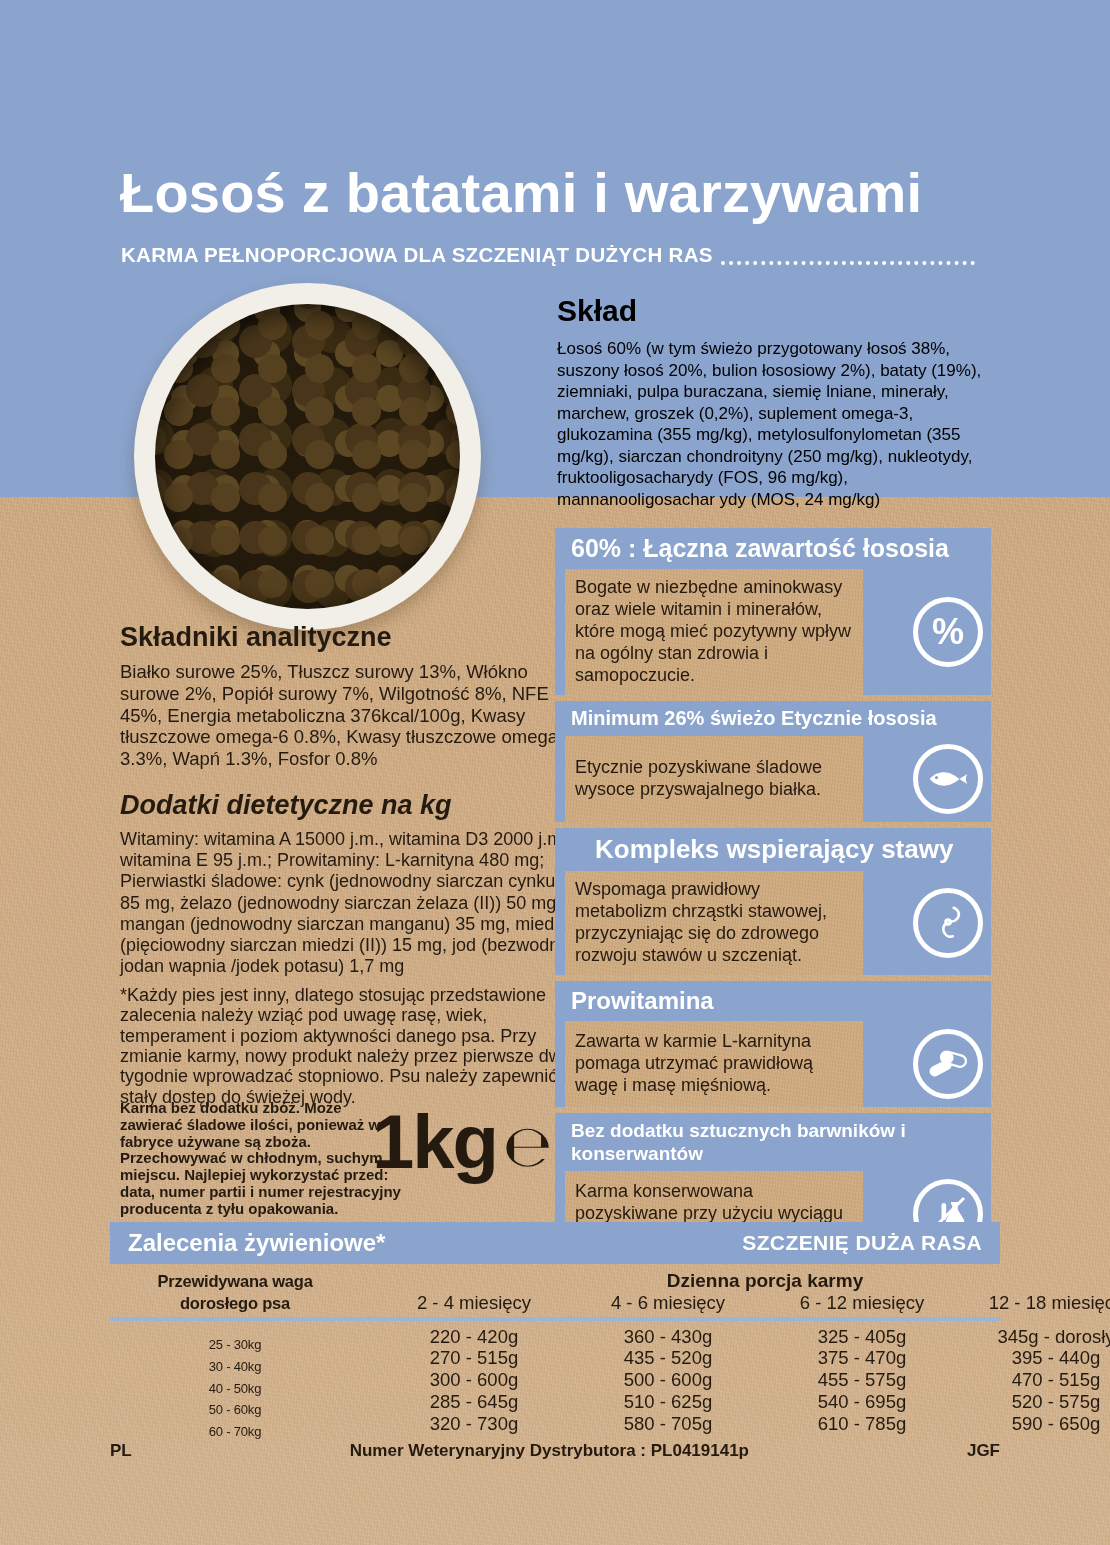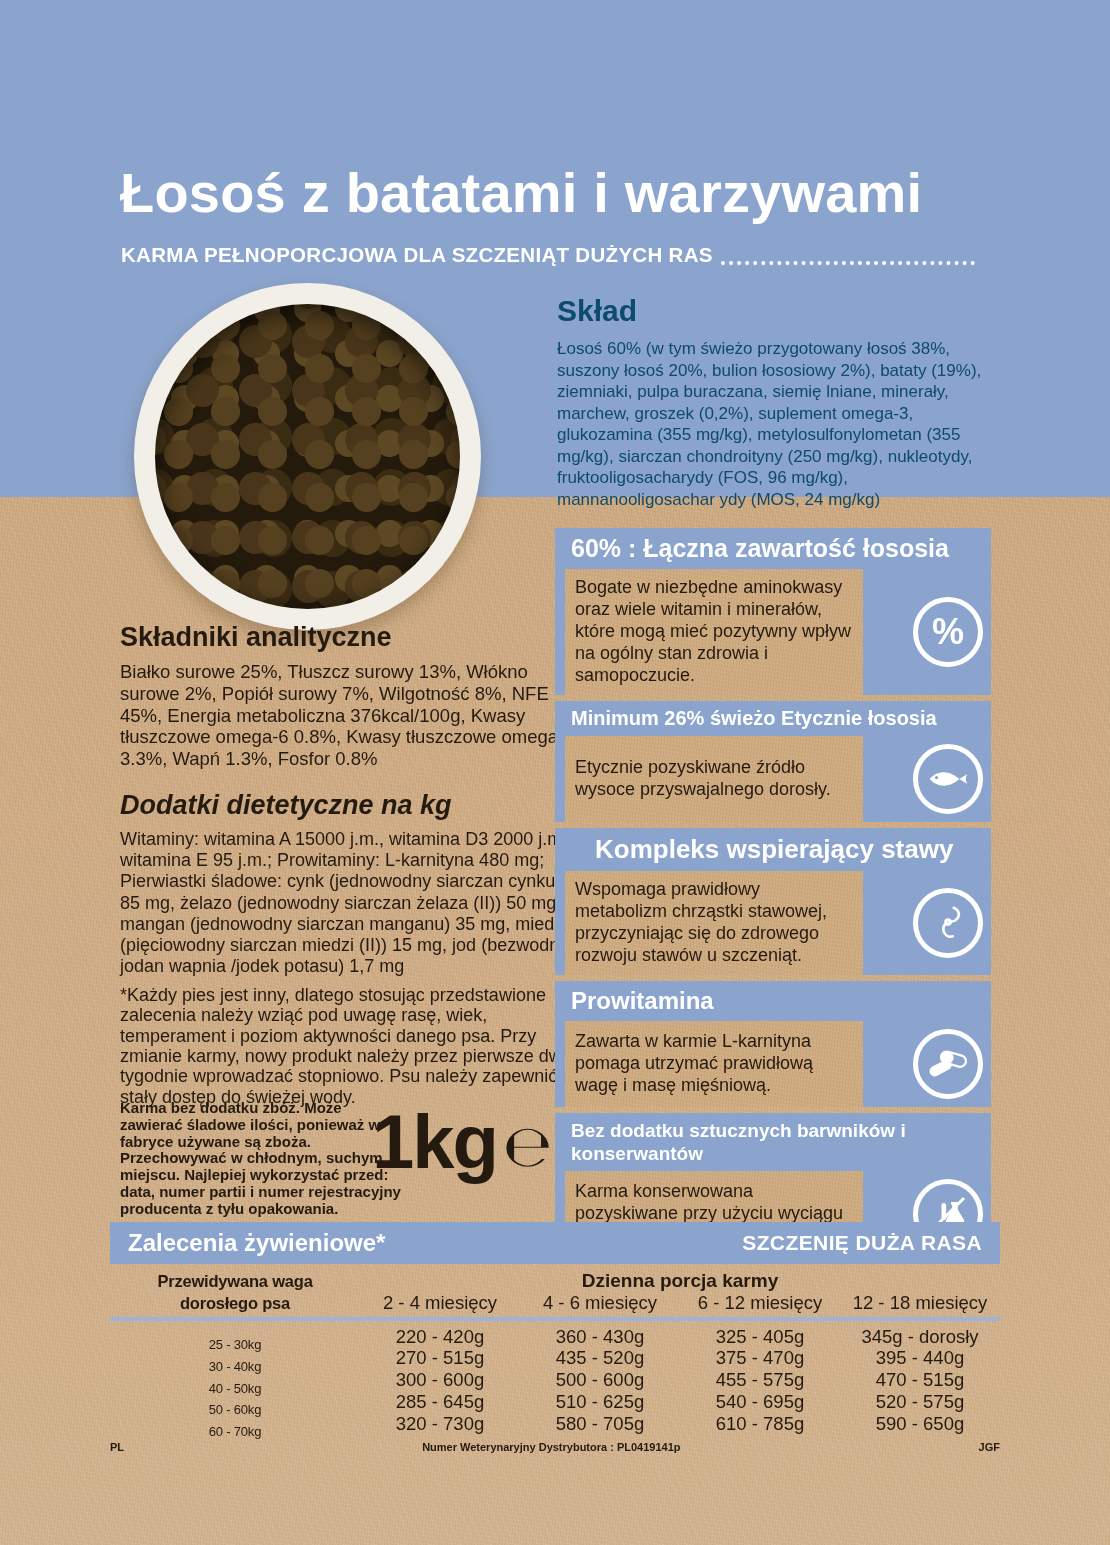--- a/index.html
+++ b/index.html
@@ -18,21 +18,21 @@
     background-image:
       repeating-linear-gradient(8deg, rgba(255,244,222,.07) 0 1px, rgba(0,0,0,0) 1px 4px),
       repeating-linear-gradient(96deg, rgba(122,86,47,.09) 0 1px, rgba(0,0,0,0) 1px 3px);
   }
   
   .band{position:absolute;left:0;top:0;width:1110px;height:497px;background:#8ba4cd;}
   .title{position:absolute;left:120px;top:160px;font-size:56px;font-weight:bold;color:#fff;letter-spacing:.2px;white-space:nowrap;}
   .subtitle-row{position:absolute;left:121px;top:243px;width:854px;display:flex;align-items:flex-end;color:#fff;}
   .subtitle{font-size:20.5px;font-weight:bold;letter-spacing:.3px;white-space:nowrap;}
   .dotted{flex:1;border-bottom:4px dotted #fff;margin-left:8px;margin-bottom:2px;}
-  .sklad{position:absolute;left:557px;top:294px;width:428px;color:#0c4a6e;}
+  .sklad{position:absolute;left:557px;top:294px;width:428px;color:#000000;}
   .sklad h2{margin:0 0 10px;font-size:30px;font-weight:bold;}
   .sklad p{margin:0;font-size:17px;line-height:1.27;}
   
   .bowl{position:absolute;left:134px;top:283px;width:347px;height:347px;border-radius:50%;
         background:#f2efe8;box-shadow:0 8px 16px rgba(60,40,10,.25);}
   .bowl-inner{position:absolute;left:21px;top:21px;right:21px;bottom:21px;border-radius:50%;
         background-color:#241a0c;
         background-image:
           radial-gradient(circle, #55401f 0 14px, rgba(85,64,31,0) 15px),
           radial-gradient(circle, #49361a 0 16px, rgba(73,54,26,0) 17px),
@@ -68,32 +68,32 @@
   .benefit .iconbox{width:86px;min-height:86px;display:flex;align-items:center;justify-content:center;}
   .ring{width:60px;height:60px;border:5px solid #fff;border-radius:50%;
         display:flex;align-items:center;justify-content:center;position:relative;color:#fff;}
   .pct{font-size:36px;font-weight:bold;}
   
   .ftable{position:absolute;left:110px;top:1222px;width:890px;}
   .tbar{background:#8ba4cd;color:#fff;display:flex;justify-content:space-between;align-items:center;
         padding:7px 18px;font-weight:bold;}
   .tbar .l{font-size:24px;}
   .tbar .r{font-size:21px;letter-spacing:.4px;}
-  .grid{display:grid;grid-template-columns:250px 160px 160px 160px 160px;align-items:center;}
+  .grid{display:grid;grid-template-columns:250px 160px 160px 160px 160px;align-items:center;gap:34px;}
   .grid div{text-align:center;}
   .hdr1{margin-top:6px;}
   .c1h{font-weight:bold;font-size:16.5px;letter-spacing:-.2px;}
   .gph{grid-column:2 / 6;font-weight:bold;font-size:19px;}
   .mh{font-size:18.5px;}
   .sep{height:4px;background:#9cb4d8;margin-top:3px;}
   .drow{height:21.8px;font-size:18.5px;}
   .drow .w{font-weight:normal;font-size:13px;letter-spacing:-.2px;margin-top:16px;}
   
   .pfoot{position:absolute;left:110px;top:1441px;width:890px;display:flex;align-items:center;
-         font-weight:bold;font-size:11px;}
+         font-weight:bold;font-size:17px;}
   .pfoot .c{flex:1;text-align:center;}
 </style>
 </head>
 <body>
 
 <div class="band"></div>
 <div class="title">Łosoś z batatami i warzywami</div>
 <div class="subtitle-row">
   <span class="subtitle">KARMA PEŁNOPORCJOWA DLA SZCZENIĄT DUŻYCH RAS</span>
   <span class="dotted"></span>
@@ -128,21 +128,21 @@
         <div class="ring">
             <span class="pct">%</span>
           </div>
       </div>
     </div>
   </div>
 
   <div class="benefit b2">
     <div class="banner">Minimum 26% świeżo Etycznie łososia</div>
     <div class="row">
-      <div class="text kraftbox">Etycznie pozyskiwane źródło wysoce przyswajalnego dorosły.</div>
+      <div class="text kraftbox">Etycznie pozyskiwane śladowe wysoce przyswajalnego białka.</div>
       <div class="iconbox">
         <div class="ring">
           <svg width="44" height="22" viewBox="0 0 46 24">
             <path d="M3 12 C10 4 20 3 28 7 C32 9 34.5 11 35.5 12 L44 6.5 C42 10 42 14 44 17.5 L35.5 12 C34.5 13 32 15 28 17 C20 21 10 20 3 12 Z" fill="#fff"></path>
             <circle cx="10.5" cy="10.5" r="1.7" fill="#8ba4cd"></circle>
           </svg>
         </div>
       </div>
     </div>
   </div>

